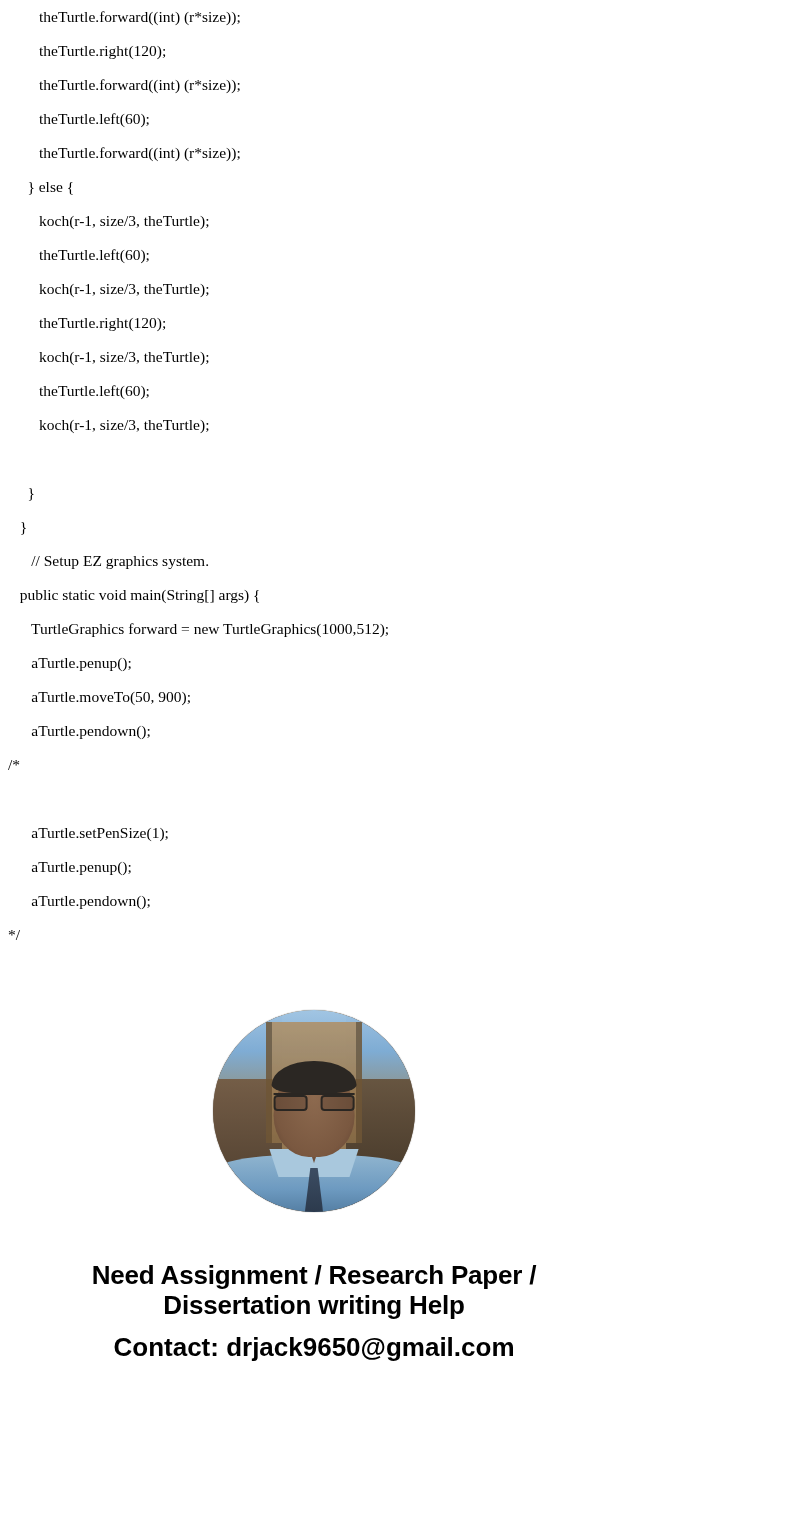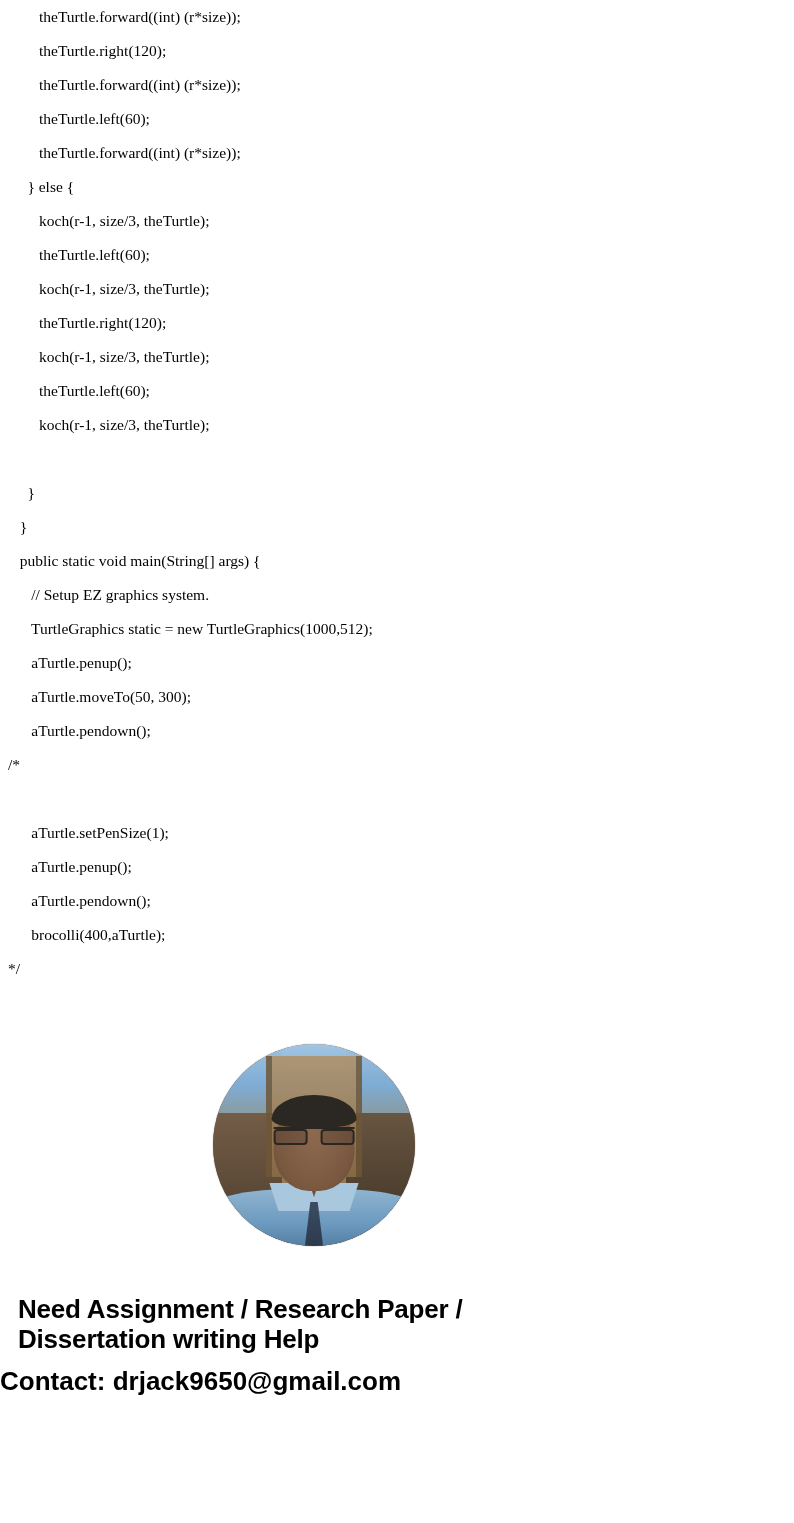--- a/index.html
+++ b/index.html
@@ -161,20 +161,21 @@
     position: absolute;
     left: 50%;
     top: 66%;
     transform: translateX(-50%);
     width: 20%;
     height: 12%;
     background: #6f4f3a;
   }
   .ad-block {
     margin-top: 48px;
+    text-align: center;
     font-family: "Liberation Sans", sans-serif;
     font-weight: bold;
     color: #000;
   }
   .ad-line1 {
     font-size: 26px;
     line-height: 30px;
     letter-spacing: -0.2px;
     padding: 0 18px;
   }
@@ -199,32 +200,31 @@
     <div class="code-line">        koch(r-1, size/3, theTurtle);</div>
     <div class="code-line">        theTurtle.left(60);</div>
     <div class="code-line">        koch(r-1, size/3, theTurtle);</div>
     <div class="code-line">        theTurtle.right(120);</div>
     <div class="code-line">        koch(r-1, size/3, theTurtle);</div>
     <div class="code-line">        theTurtle.left(60);</div>
     <div class="code-line">        koch(r-1, size/3, theTurtle);</div>
     <div class="code-line blank"></div>
     <div class="code-line">     }</div>
     <div class="code-line">   }</div>
+    <div class="code-line">      // Setup EZ graphics system.</div>
     <div class="code-line">   public static void main(String[] args) {</div>
-    <div class="code-line">      // Setup EZ graphics system.</div>
-    <div class="code-line">      TurtleGraphics static = new TurtleGraphics(1000,512);</div>
+    <div class="code-line">      TurtleGraphics forward = new TurtleGraphics(1000,512);</div>
     <div class="code-line">      aTurtle.penup();</div>
-    <div class="code-line">      aTurtle.moveTo(50, 300);</div>
+    <div class="code-line">      aTurtle.moveTo(50, 900);</div>
     <div class="code-line">      aTurtle.pendown();</div>
     <div class="code-line">/*</div>
     <div class="code-line blank"></div>
     <div class="code-line">      aTurtle.setPenSize(1);</div>
     <div class="code-line">      aTurtle.penup();</div>
     <div class="code-line">      aTurtle.pendown();</div>
-    <div class="code-line">      brocolli(400,aTurtle);</div>
     <div class="code-line">*/</div>
   </div>
 
   <div class="photo-wrap">
     <div class="avatar">
       <div class="bg-left"></div>
       <div class="bg-right"></div>
       <div class="bg-center"></div>
       <div class="sky"></div>
       <div class="doorframe"></div>

